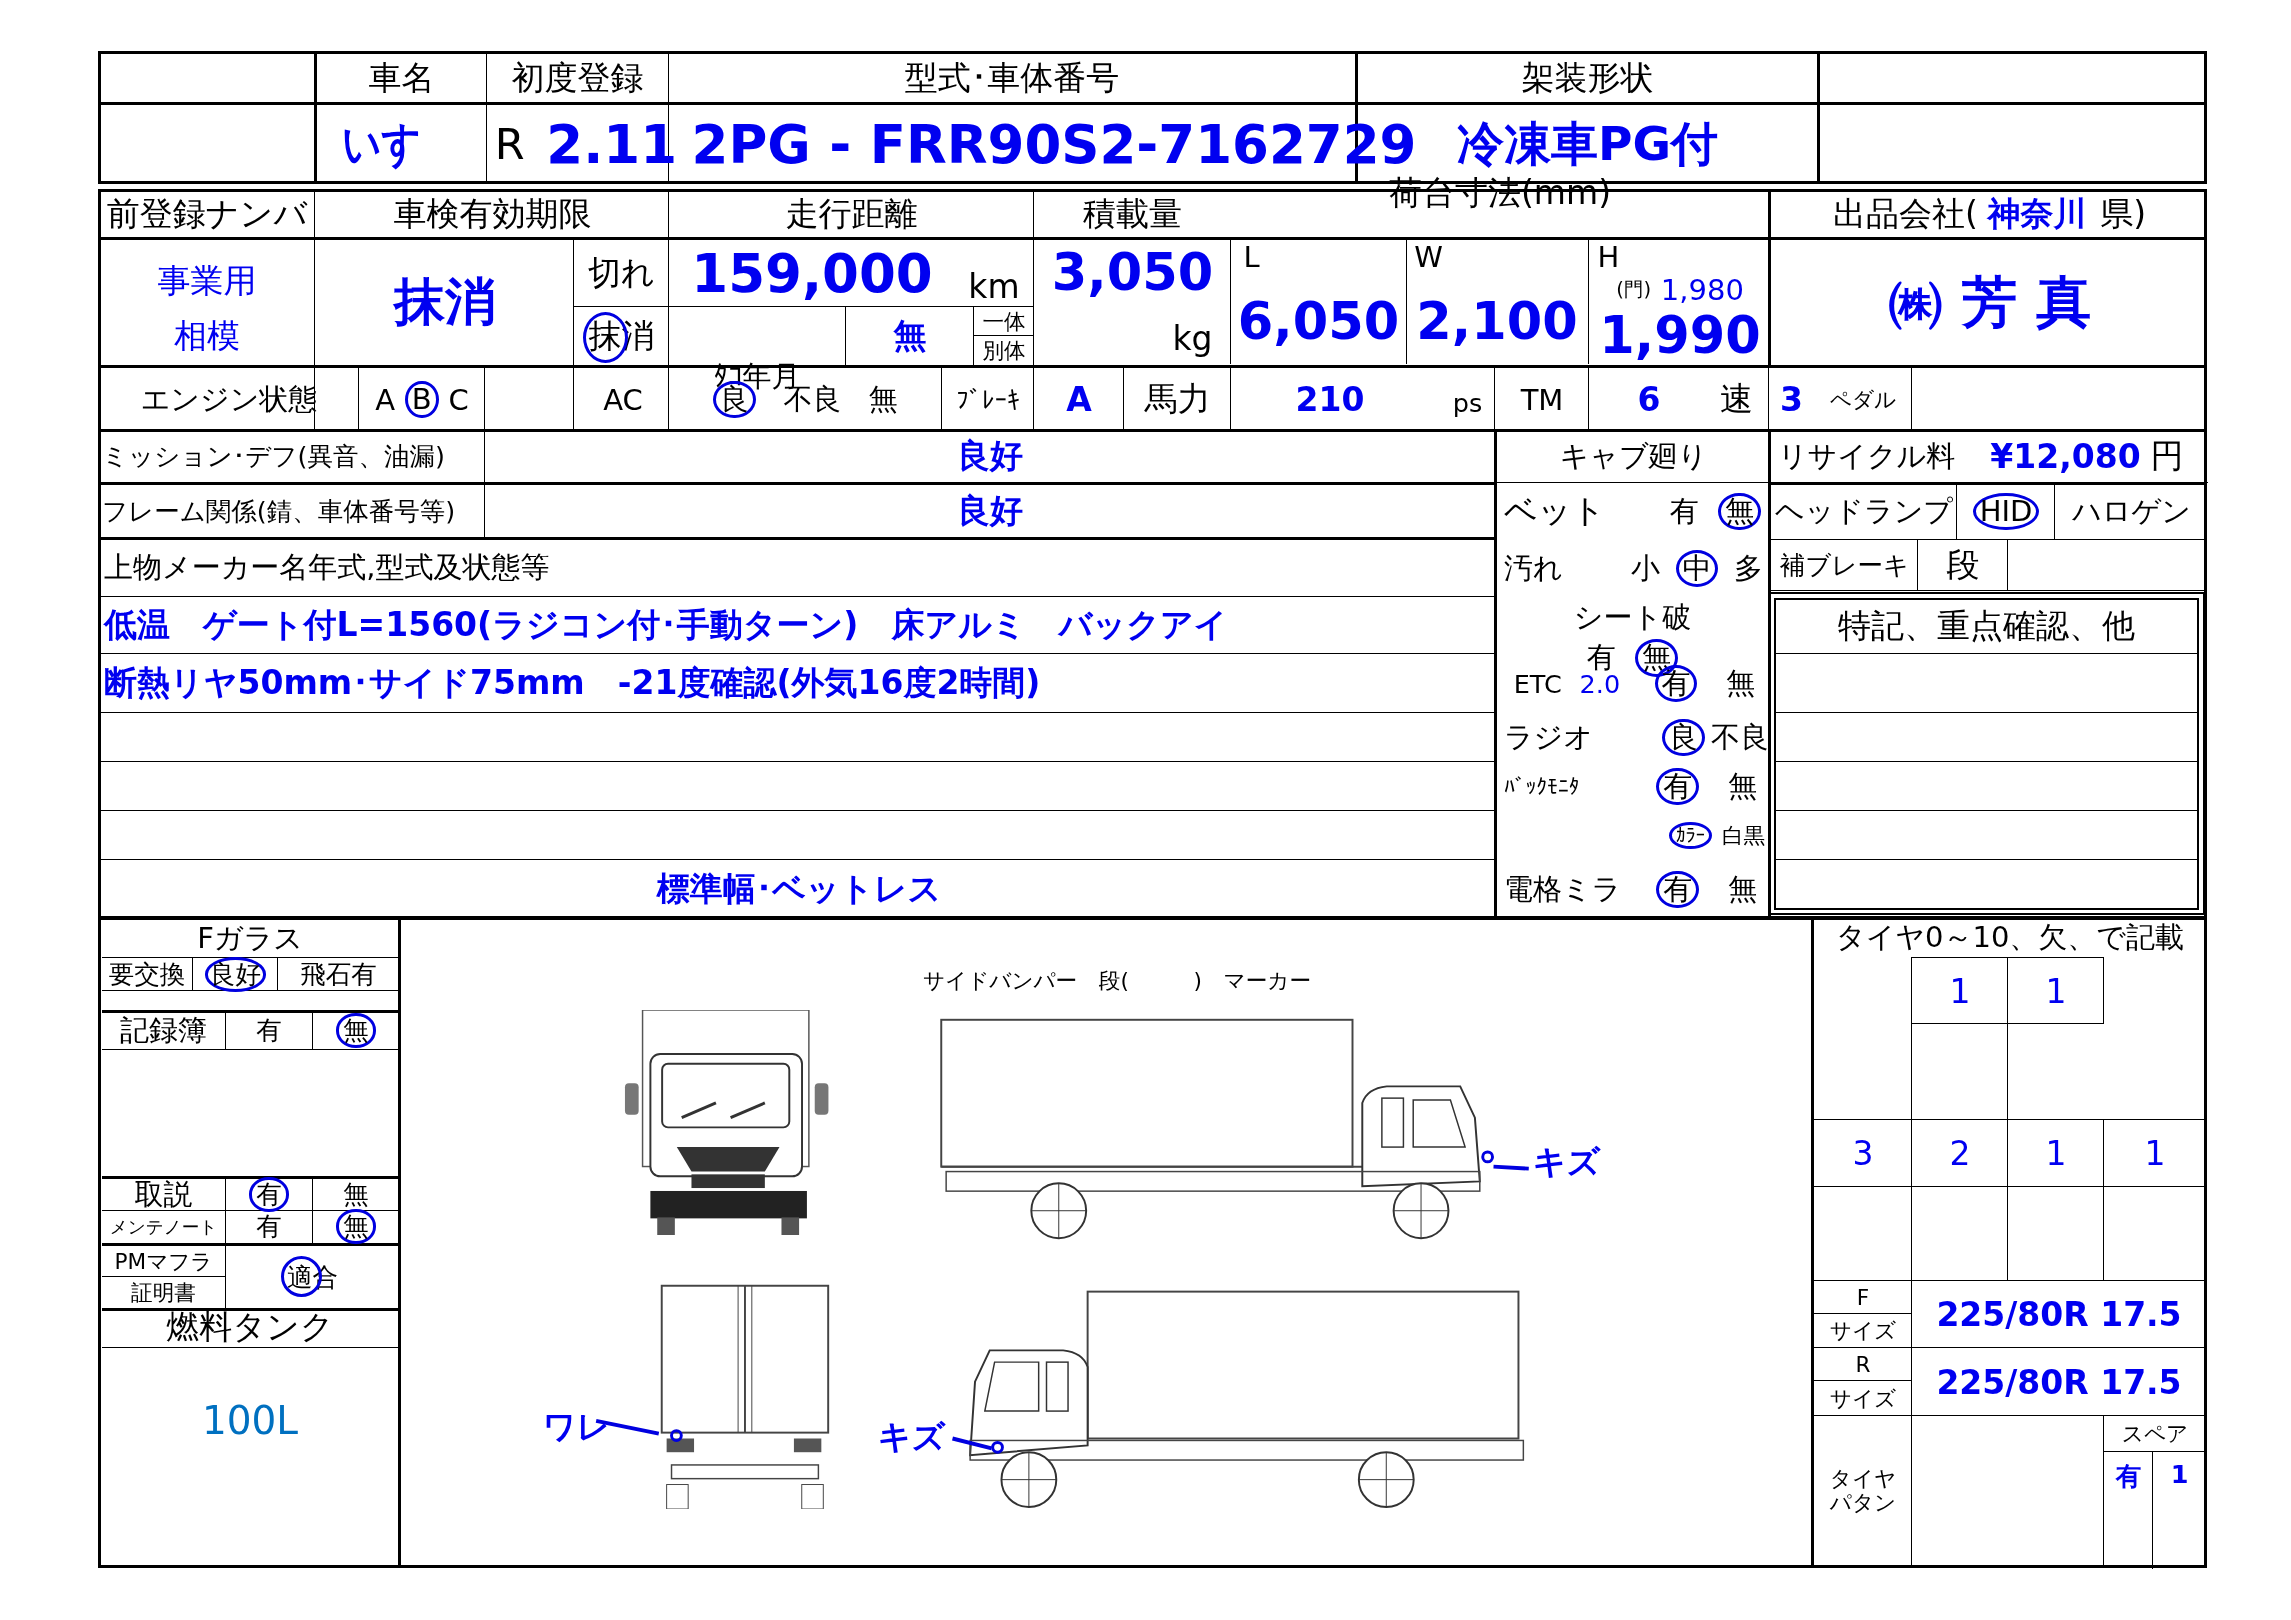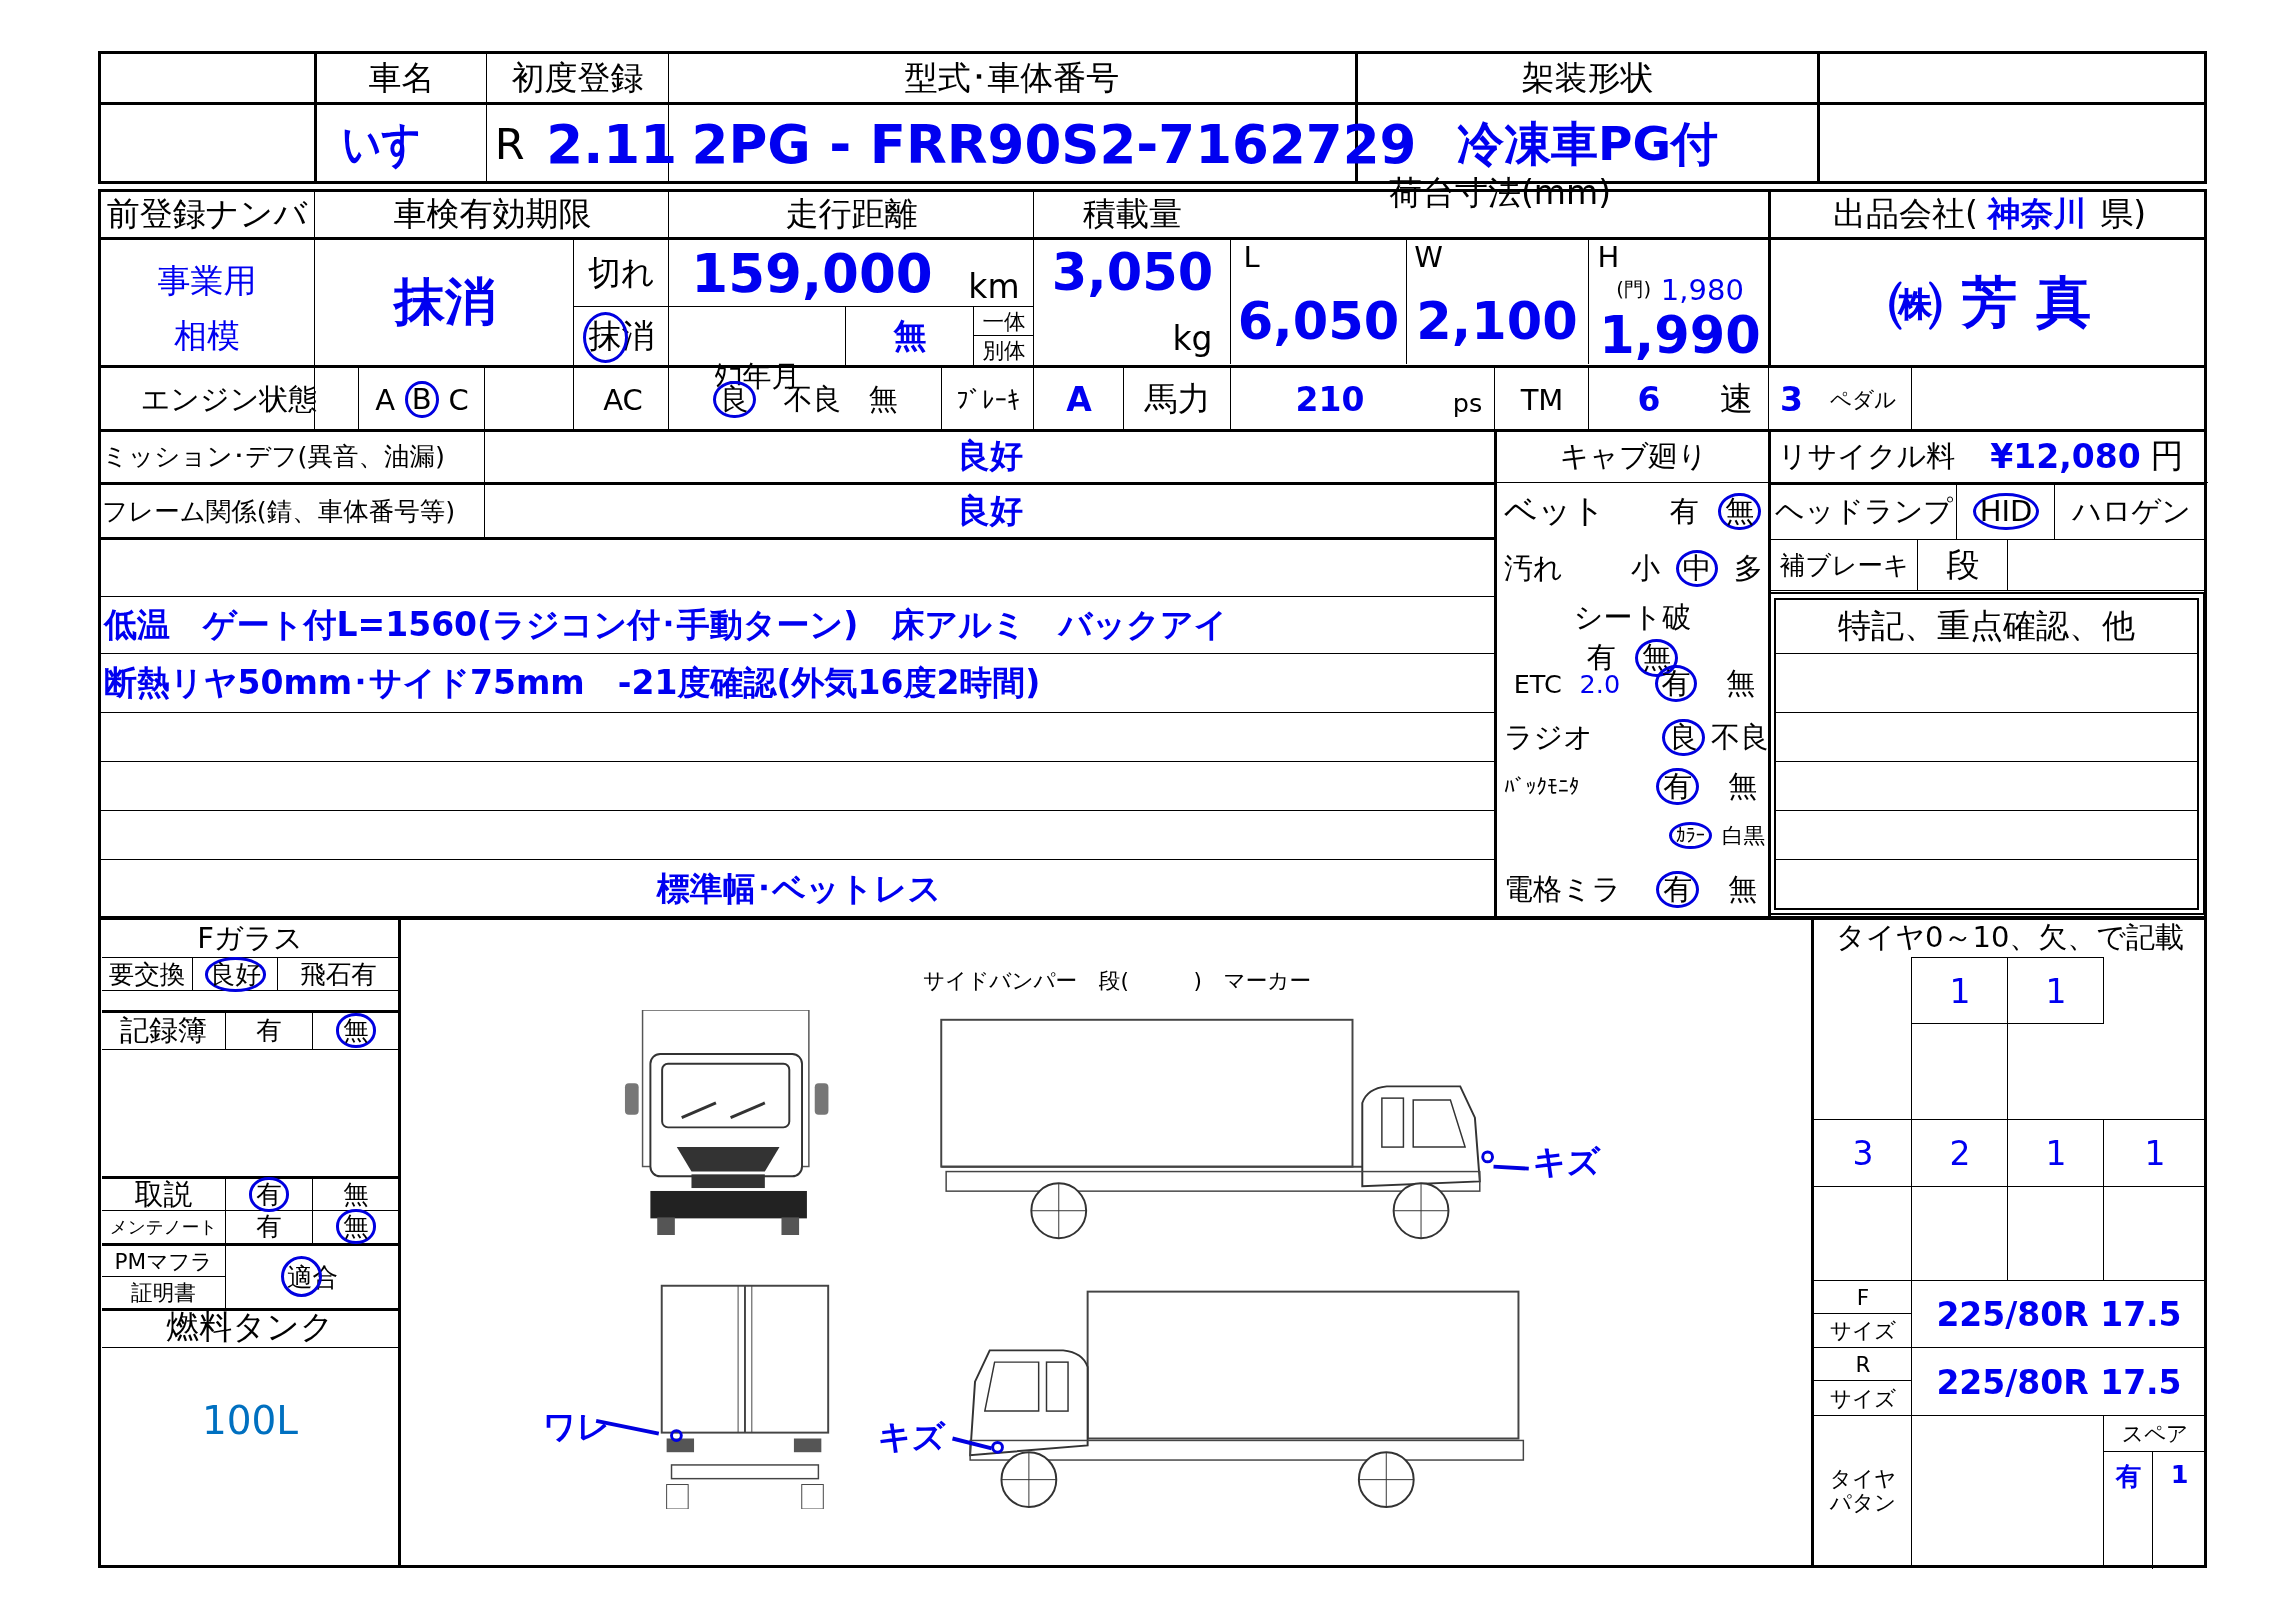--- a/index.html
+++ b/index.html
@@ -160,20 +160,21 @@
 <div class="cell blue t34" style="left:486px;top:486px;width:1008px;height:51px;">良好</div>
 
 <div class="hl" style="left:98px;top:596px;width:1398px;"></div>
 <div class="hl" style="left:98px;top:653px;width:1398px;"></div>
 <div class="hl" style="left:98px;top:712px;width:1398px;"></div>
 <div class="hl" style="left:98px;top:761px;width:1398px;"></div>
 <div class="hl" style="left:98px;top:810px;width:1398px;"></div>
 <div class="hl" style="left:98px;top:859px;width:1398px;"></div>
 
 <div class="cell" style="left:104px;top:539px;width:1390px;height:57px;justify-content:flex-start;">
+  <span class="t30">上物メーカー名年式,型式及状態等</span>
 </div>
 <div class="cell blue t34" style="left:104px;top:598px;width:1390px;height:55px;justify-content:flex-start;">低温　ゲート付L=1560(ラジコン付･手動ターン)　床アルミ　バックアイ</div>
 <div class="cell blue t34" style="left:104px;top:655px;width:1390px;height:57px;justify-content:flex-start;">断熱リヤ50mm･サイド75mm　-21度確認(外気16度2時間)</div>
 <div class="cell blue t34" style="left:104px;top:861px;width:1390px;height:57px;">標準幅･ベットレス</div>
 
 <div class="cell t30" style="left:1498px;top:431px;width:271px;height:51px;">キャブ廻り</div>
 <div class="cell t30" style="left:1772px;top:431px;width:435px;height:51px;justify-content:flex-start;padding-left:5.9px;">
   <span>リサイクル料</span>
   <span class="blue t34" style="margin-left:35px;">¥12,080</span>
   <span class="t34" style="margin-left:9.8px;">円</span>

